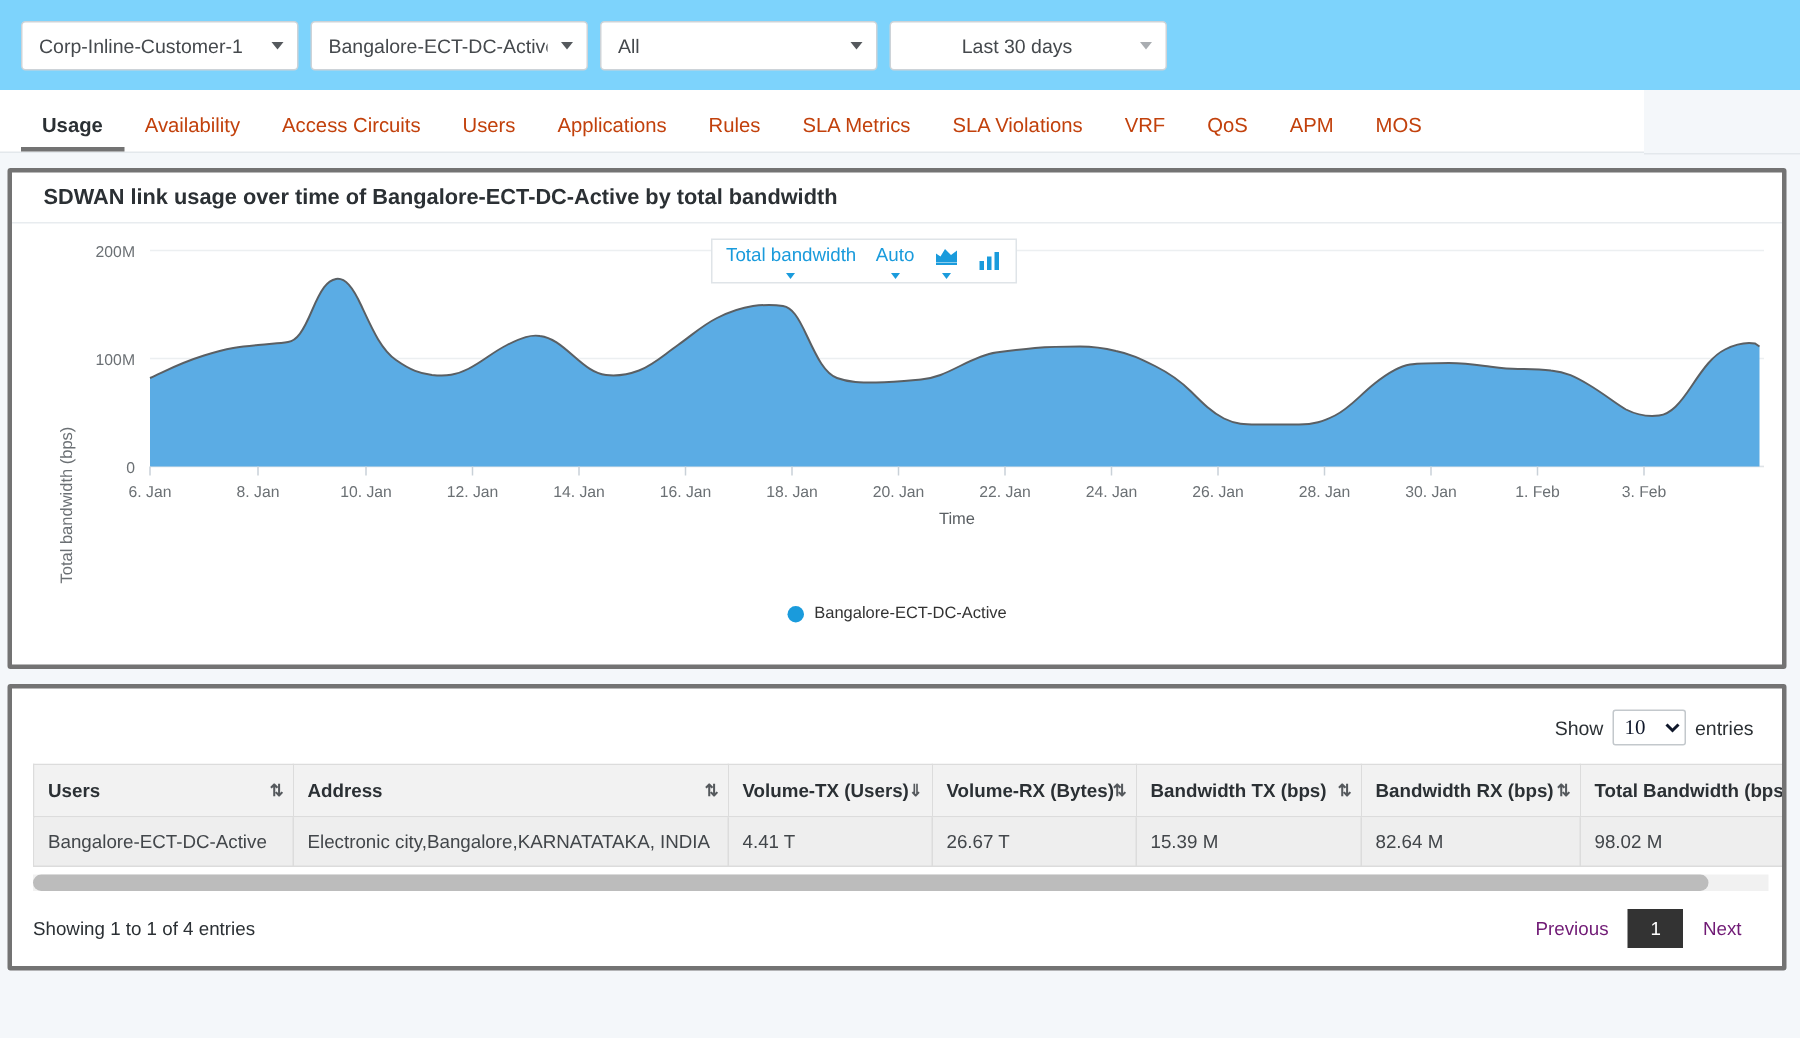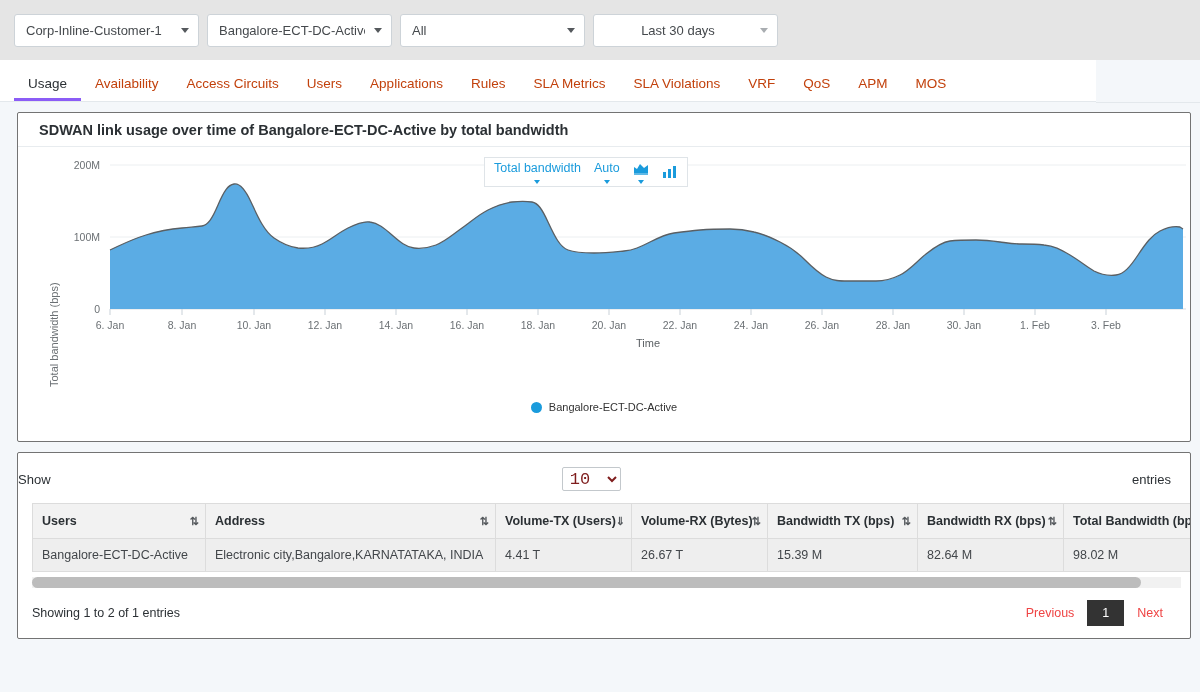--- a/index.html
+++ b/index.html
@@ -7,21 +7,21 @@
     margin: 0; padding: 0;
     width: 1200px; height: 692px;
     background: #f4f7fa;
     font-family: "Liberation Sans", sans-serif;
     overflow: hidden;
   }
 
   
   .filterbar {
     height: 60px;
-    background: #e5e5e5;
+    background: #7dd3fc;
     display: flex;
     align-items: center;
     padding: 0 0 0 14px;
     gap: 8px;
   }
   .select {
     position: relative;
     height: 33px;
     background: #fff;
     border: 1px solid #cdd3d8;
@@ -75,30 +75,30 @@
   .tab {
     font-size: 13.5px;
     color: #c2410c;
     padding: 0 14px 11px 14px;
     cursor: pointer;
     line-height: 1;
     white-space: nowrap;
   }
   .tab.active {
     color: #2b3034;
-    font-weight: normal;
-    border-bottom: 3px solid #8b5cf6;
+    font-weight: bold;
+    border-bottom: 3px solid #737373;
     padding-bottom: 8px;
   }
 
   
   .panel {
     background: #fff;
-    border: 1px solid #737373;
-    margin: 10px 9px 0 17px;
+    border: 3px solid #737373;
+    margin: 10px 9px 0 5px;
     border-radius: 2px;
   }
   .panel-head {
     height: 34px;
     display: flex;
     align-items: center;
     justify-content: space-between;
     padding: 0 14px 0 21px;
     border-bottom: 1px solid #e8ecef;
     font-size: 14.5px;
@@ -139,28 +139,28 @@
   .tick { font-size: 10.5px; fill: #6b7074; }
   .axis-title { font-size: 11px; fill: #5a5f63; }
   .legend-row {
     display: flex; align-items: center; justify-content: center;
     gap: 7px; font-size: 11px; color: #333; margin-top: -4px;
   }
   .legend-dot { width: 11px; height: 11px; border-radius: 50%; background: #1a9bdc; }
 
   
   .show-entries {
-    display: flex; align-items: center; justify-content: space-between;
+    display: flex; align-items: center; justify-content: flex-end;
     gap: 6px; font-size: 13px; color: #2b3034;
     padding: 14px 19px 12px 0;
   }
   .entries-select {
     height: 24px; border: 1px solid #c3c8cc; background: #fff;
-    font-size: 17px; color: #7f1d1d; border-radius: 2px;
-    padding: 0 3px; font-family: Liberation Mono, monospace;
+    font-size: 14px; color: #0f172a; border-radius: 2px;
+    padding: 0 3px; font-family: Liberation Serif, serif;
   }
   table.dt { width: 100%; border-collapse: collapse; table-layout: fixed; }
   table.dt th {
     background: #f2f2f2;
     border-top: 1px solid #dcdcdc;
     border-bottom: 1px solid #dcdcdc;
     border-right: 1px solid #dcdcdc;
     font-size: 12.5px;
     font-weight: bold;
     color: #2b3034;
@@ -201,21 +201,21 @@
   }
   .tfoot {
     display: flex; align-items: center; justify-content: space-between;
     padding: 12px 14px 12px 14px;
     font-size: 12.5px; color: #2b3034;
   }
   .pager { display: flex; align-items: center; gap: 0; }
   .pager span {
     padding: 5px 13px; font-size: 12.5px; cursor: pointer;
   }
-  .pager .prev, .pager .next { color: #ef4444; }
+  .pager .prev, .pager .next { color: #701a75; }
   .pager .pg {
     background: #333333; color: #fff; padding: 6px 15px;
   }
 </style>
 </head>
 <body>
 
 <div class="filterbar">
   <div class="select sel-1">
     <span class="val">Corp-Inline-Customer-1</span>
@@ -445,20 +445,20 @@
         </tr>
       </tbody>
     </table>
   </div>
 
   <div class="hscroll">
     <div class="thumb"></div>
   </div>
 
   <div class="tfoot">
-    <span>Showing 1 to 2 of 1 entries</span>
+    <span>Showing 1 to 1 of 4 entries</span>
     <span class="pager">
       <span class="prev">Previous</span>
       <span class="pg">1</span>
       <span class="next">Next</span>
     </span>
   </div>
 </div>
 
 </body></html>

